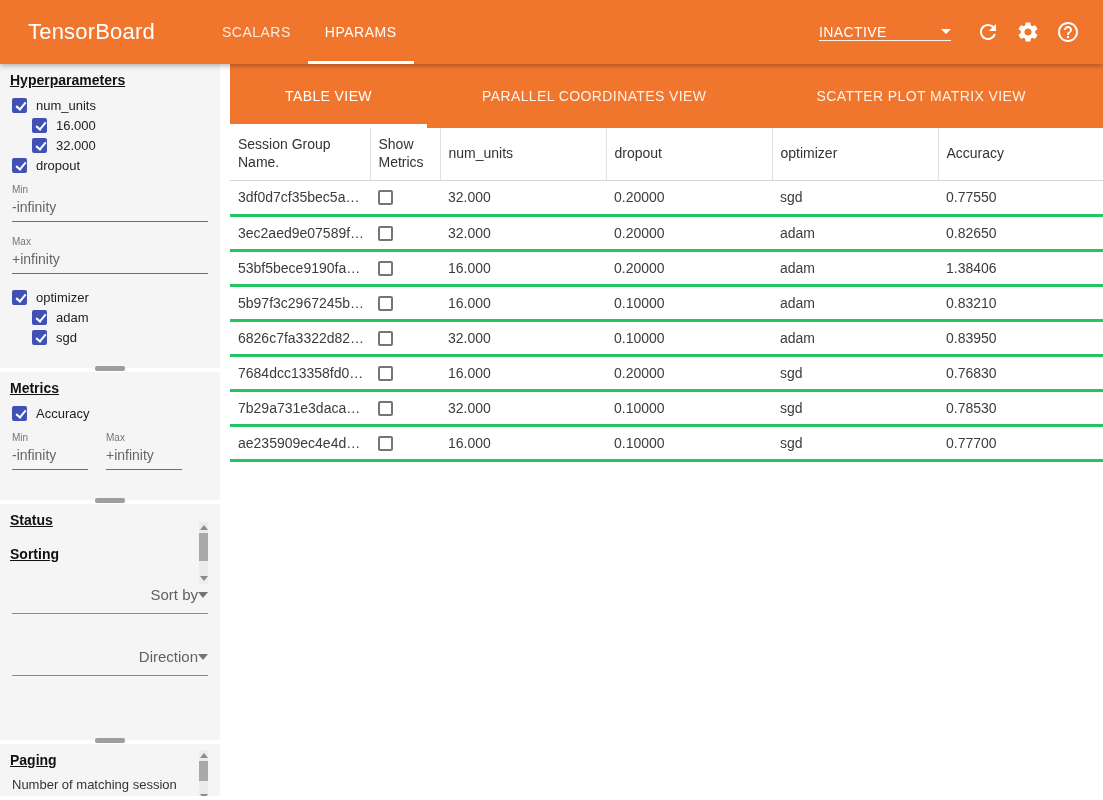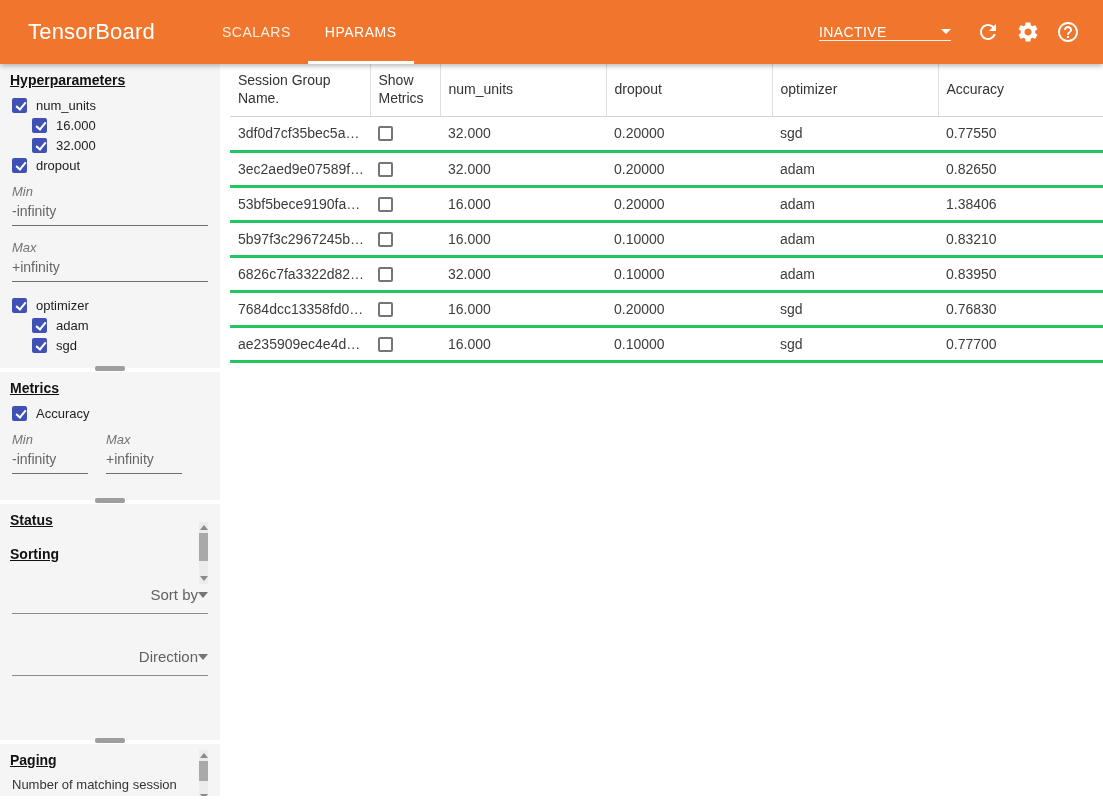--- a/index.html
+++ b/index.html
@@ -64,21 +64,21 @@
   }
   .cb.checked { background: #3f51b5; border-color: #3f51b5; }
   .cb.checked::after {
     content: ""; position: absolute; left: 3.5px; top: 0.5px; width: 4px; height: 8px;
     border: solid #fff; border-width: 0 2px 2px 0; transform: rotate(40deg);
   }
 
   .field { padding-left: 12px; }
   .field-gap-sm { margin-top: 10px; }
   .field-gap-md { margin-top: 14px; }
-  .field-label { display: block; font-size: 13px; color: #757575; font-style: italic; }
+  .field-label { display: block; font-size: 10px; color: #757575; }
   .underline-input {
     display: block; width: 196px; background: transparent; border: none;
     border-bottom: 1px solid #6f6f6f; font-family: inherit; font-size: 14px;
     color: #666; padding: 4px 0 6px; outline: none;
   }
   .underline-input.small { width: 76px; }
 
   .minmax { display: flex; gap: 18px; padding-left: 12px; margin-top: 10px; }
 
   .status-grid { display: grid; grid-template-columns: 87px auto; row-gap: 3px; margin-top: 4px; width: 186px; }
@@ -263,20 +263,25 @@
         <div class="sb-arrow up"></div>
         <div class="sb-thumb"></div>
         <div class="sb-arrow down"></div>
       </div>
     </section>
 
   </aside>
 
   <main class="main">
 
+    <div class="view-tabs">
+      <div class="view-tab active">TABLE VIEW</div>
+      <div class="view-tab">PARALLEL COORDINATES VIEW</div>
+      <div class="view-tab">SCATTER PLOT MATRIX VIEW</div>
+    </div>
 
     <div class="table-wrap">
       <table>
         <colgroup>
           <col style="width:140px">
             <col style="width:70px">
             <col style="width:166px">
           <col style="width:166px">
             <col style="width:166px">
             <col>
@@ -334,20 +339,28 @@
           </tr>
           <tr>
             <td>7684dcc13358fd0…</td>
             <td><span class="cb"></span></td>
             <td>16.000</td>
             <td>0.20000</td>
             <td>sgd</td>
             <td>0.76830</td>
           </tr>
           <tr>
+            <td>7b29a731e3daca…</td>
+            <td><span class="cb"></span></td>
+            <td>32.000</td>
+            <td>0.10000</td>
+            <td>sgd</td>
+            <td>0.78530</td>
+          </tr>
+          <tr>
             <td>ae235909ec4e4d…</td>
             <td><span class="cb"></span></td>
             <td>16.000</td>
             <td>0.10000</td>
             <td>sgd</td>
             <td>0.77700</td>
           </tr>
         </tbody>
       </table>
     </div>

